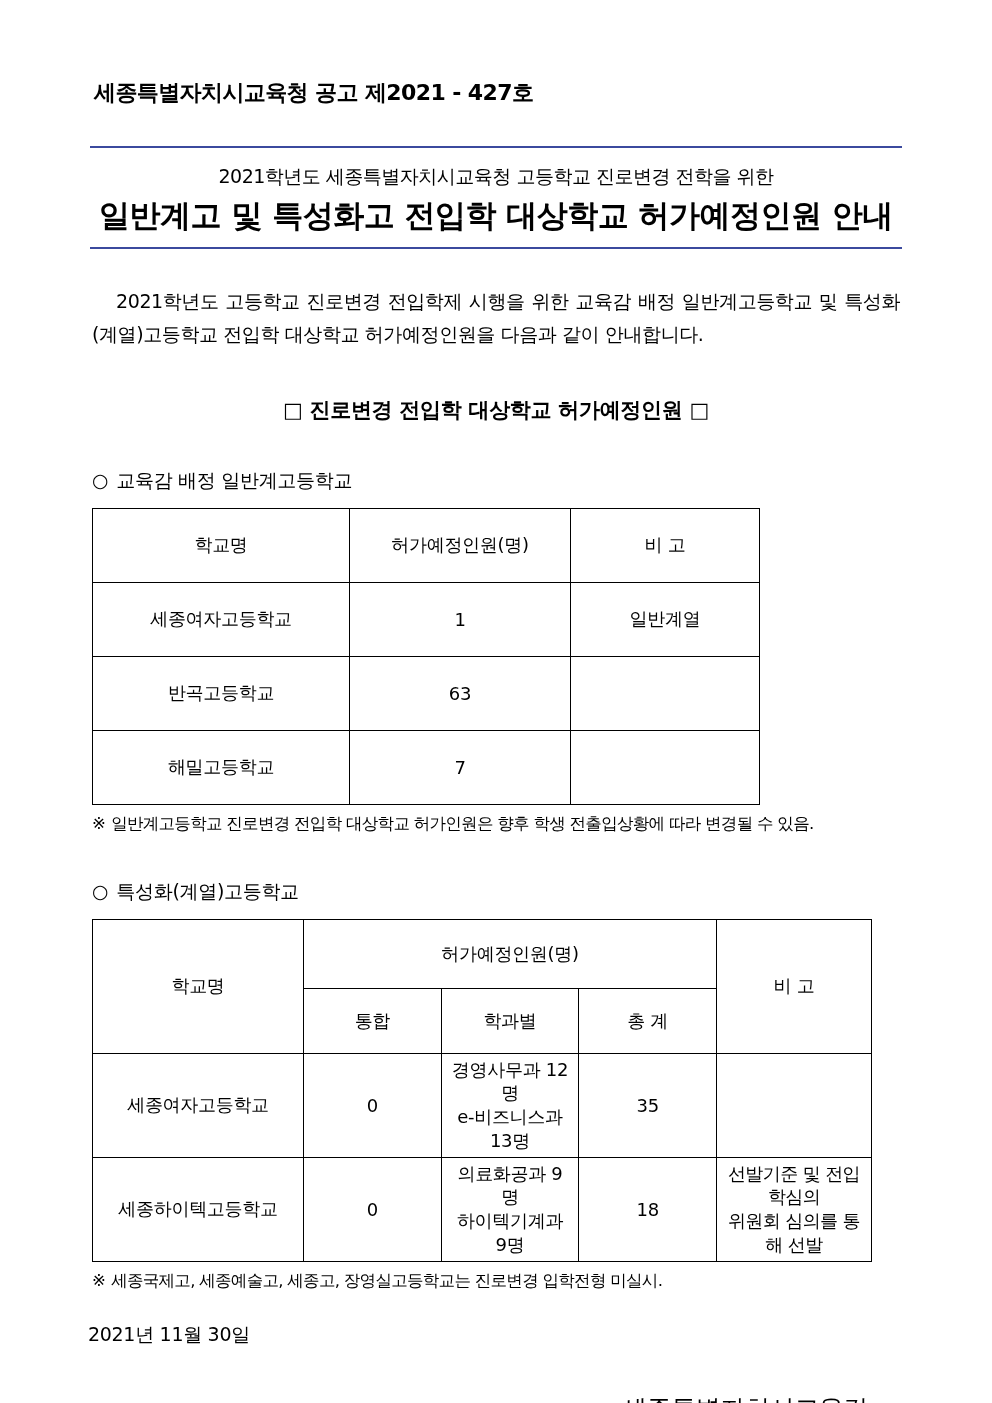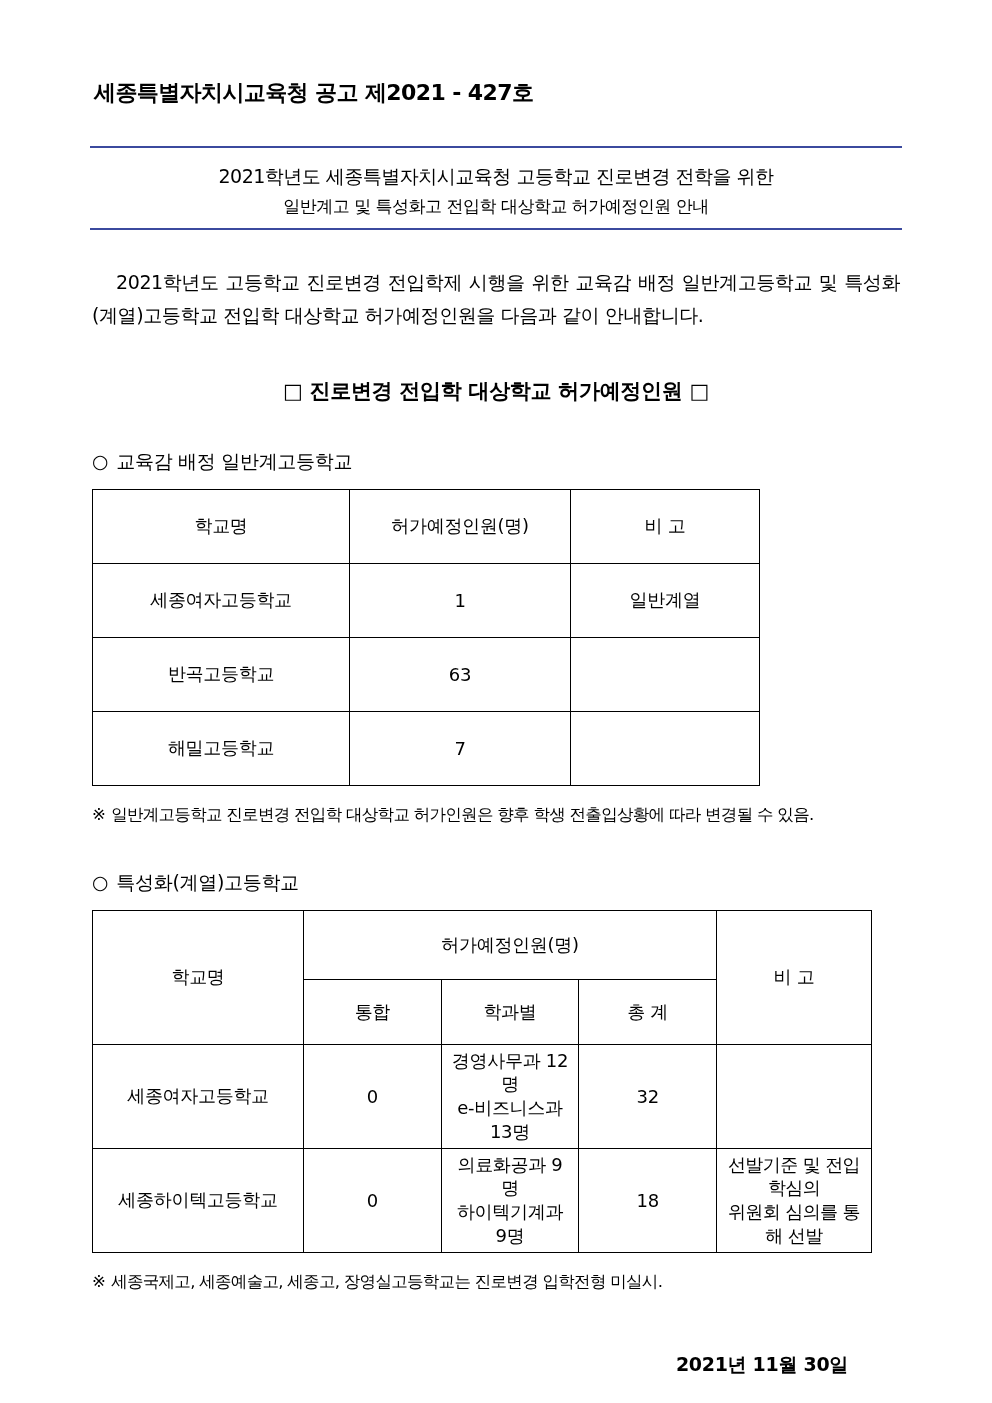--- a/index.html
+++ b/index.html
@@ -44,22 +44,22 @@
     text-align: center;
     padding: 16px 0 10px 0;
   }
   .title-line1 {
     font-size: 19px;
     font-weight: normal;
     letter-spacing: -0.5px;
     margin-bottom: 5px;
   }
   .title-line2 {
-    font-size: 17px;
-    font-weight: normal;
+    font-size: 31px;
+    font-weight: bold;
     letter-spacing: -0.5px;
   }
 
   
   .intro {
     margin-top: 36px;
     font-size: 19px;
     line-height: 1.75;
     letter-spacing: -0.4px;
     text-align: justify;
@@ -106,21 +106,21 @@
     margin-left: 4px;
   }
   #table-general td { height: 49px; }
   #table-general .c-name  { width: 232px; }
   #table-general .c-count { width: 196px; }
   #table-general .c-note  { width: 164px; }
 
   .note {
     font-size: 16.5px;
     letter-spacing: -0.7px;
-    margin-top: 18px;
+    margin-top: 8px;
     margin-left: 4px;
   }
   .note .sym { margin-right: 6px; }
 
   
   #table-special {
     width: 780px;
     margin-left: 4px;
   }
   #table-special td { font-size: 18px; }
@@ -139,26 +139,24 @@
   .note-small {
     font-size: 14px;
     line-height: 1.32;
     letter-spacing: -0.6px;
     padding: 4px 4px;
     margin-top: 26px;
   }
 
   
   .date-line {
-    text-align: right;
-    font-size: 19px;
-    letter-spacing: -0.3px;
-    margin-top: 59px;
+    font-size: 19px;
+    letter-spacing: -0.3px;
+    margin-top: 30px;
     padding-right: 56px;
-    font-weight: bold;
   }
   .signature {
     text-align: right;
     font-size: 25px;
     font-weight: normal;
     letter-spacing: -0.4px;
     margin-top: 44px;
     padding-right: 36px;
   }
 </style>
@@ -231,21 +229,21 @@
       <td class="c-dept">학과별</td>
       <td class="c-total">총  계</td>
     </tr>
     <tr class="body-row">
       <td>세종여자고등학교</td>
       <td>0</td>
       <td class="dept-cell">
         <div>경영사무과 12명</div>
         <div>e-비즈니스과 13명</div>
       </td>
-      <td>32</td>
+      <td>35</td>
       <td class="note-small">
         <div></div>
         <div></div>
       </td>
     </tr>
     <tr class="body-row">
       <td>세종하이텍고등학교</td>
       <td>0</td>
       <td class="dept-cell">
         <div>의료화공과 9명</div>

